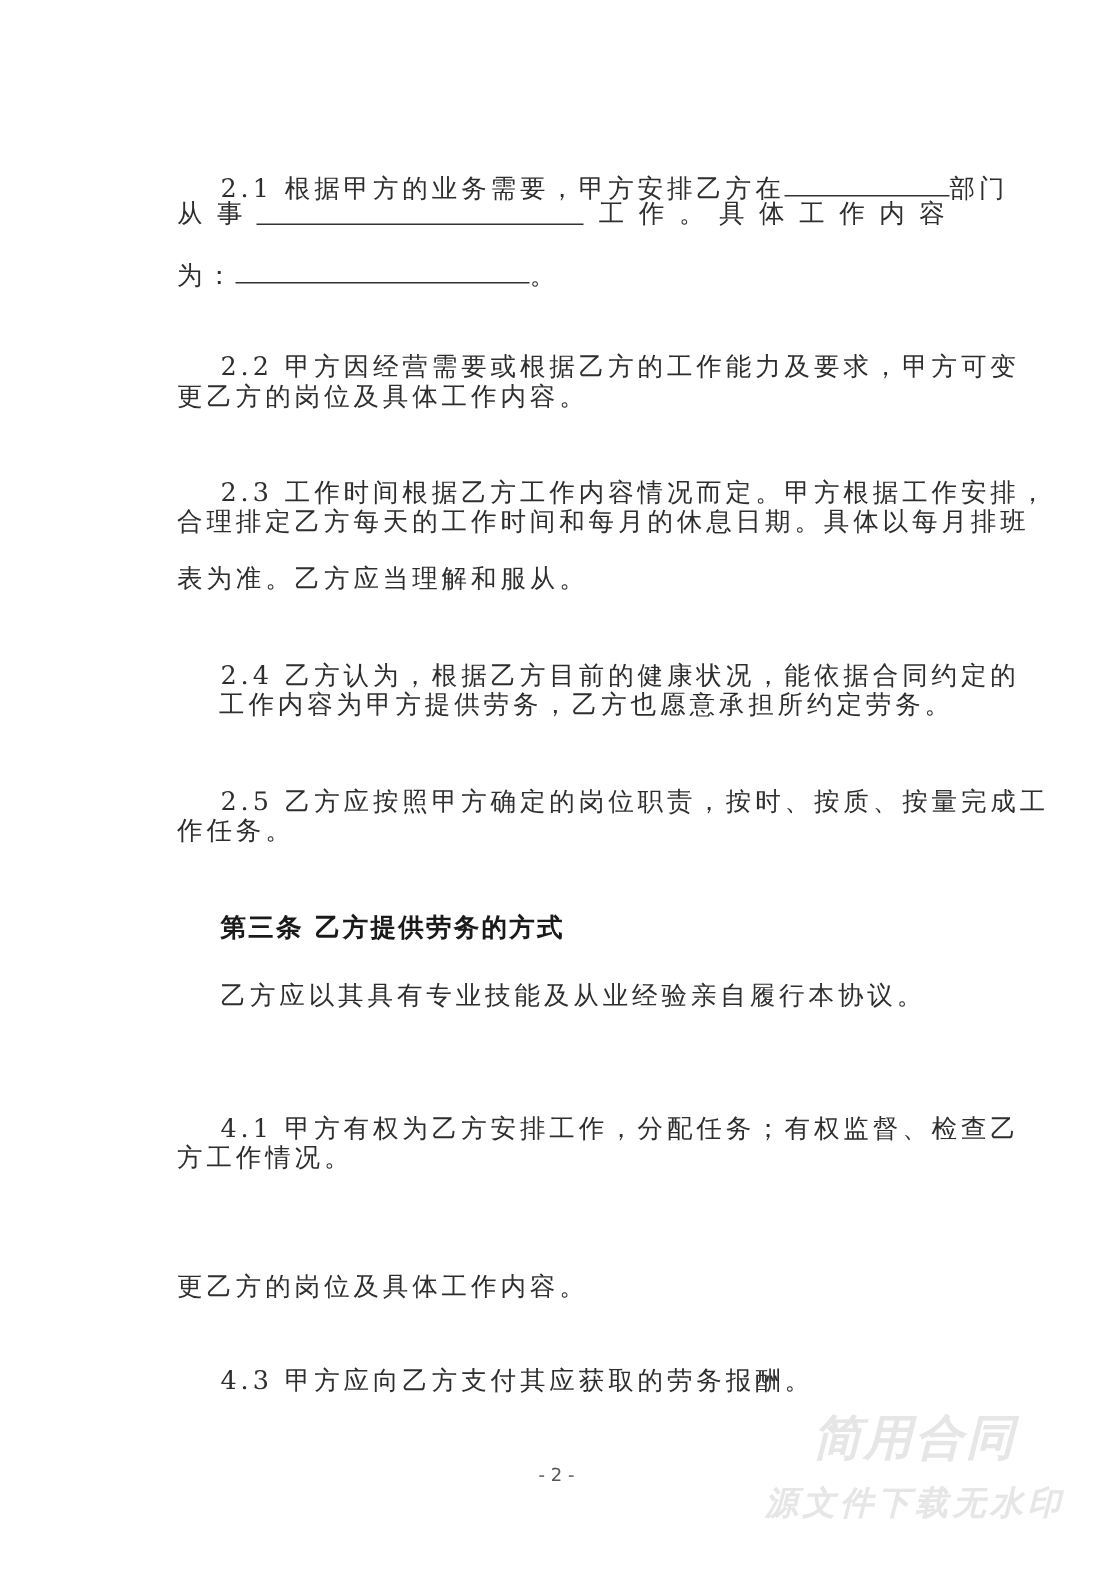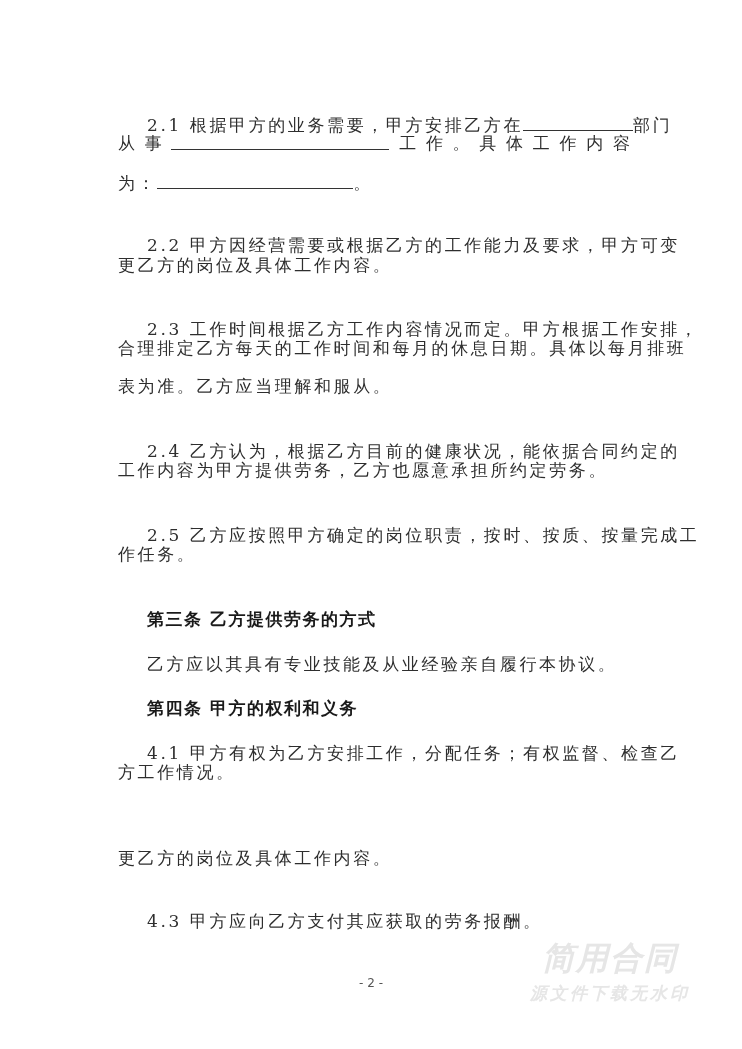--- a/index.html
+++ b/index.html
@@ -72,24 +72,25 @@
     text-align: center;
   }
   .wm-title {
     font-size: 32px;
     font-weight: bold;
     letter-spacing: 2px;
     line-height: 44px;
     margin-top: 19px;
   }
   .wm-sub {
-    font-size: 17px;
+    font-size: 22px;
     font-weight: bold;
     letter-spacing: 3px;
     line-height: 26px;
+    margin-top: 10px;
   }
 </style>
 </head>
 <body>
 
 <div class="page">
 
   <div class="line indent" style="top:92px;">
     <span>2.1 根据甲方的业务需要，甲方安排乙方在</span><span class="blank" style="width:110px;"></span><span>部门</span>
   </div>
@@ -114,29 +115,28 @@
   </div>
 
   <div class="line indent" style="top:213px;">2.2 甲方因经营需要或根据乙方的工作能力及要求，甲方可变</div>
   <div class="line flush" style="top:253px;">更乙方的岗位及具体工作内容。</div>
 
   <div class="line indent" style="top:297px;">2.3 工作时间根据乙方工作内容情况而定。甲方根据工作安排，</div>
   <div class="line flush" style="top:336px;">合理排定乙方每天的工作时间和每月的休息日期。具体以每月排班</div>
   <div class="line flush" style="top:374px;">表为准。乙方应当理解和服从。</div>
 
   <div class="line indent" style="top:419px;">2.4 乙方认为，根据乙方目前的健康状况，能依据合同约定的</div>
-  <div class="line flush" style="top:458px;">工作内容为甲方提供劳务，乙方也愿意承担所约定劳务。</div>
+  <div class="line flush" style="top:458px;margin-left:28px;">工作内容为甲方提供劳务，乙方也愿意承担所约定劳务。</div>
 
   <div class="line indent" style="top:503px;">2.5 乙方应按照甲方确定的岗位职责，按时、按质、按量完成工</div>
   <div class="line flush" style="top:542px;">作任务。</div>
 
   <div class="line indent" style="top:632px;">乙方应以其具有专业技能及从业经验亲自履行本协议。</div>
   <div class="line indent heading" style="top:587px;">第三条 乙方提供劳务的方式</div>
 
-  <div class="line indent heading" style="top:676px;">第四条 甲方的权利和义务</div>
   <div class="line indent" style="top:721px;">4.1 甲方有权为乙方安排工作，分配任务；有权监督、检查乙</div>
   <div class="line flush" style="top:760px;">方工作情况。</div>
 
   <div class="line flush" style="top:846px;">更乙方的岗位及具体工作内容。</div>
 
   <div class="line indent" style="top:889px;">4.3 甲方应向乙方支付其应获取的劳务报酬。</div>
 
   <div class="watermark">
     <div class="wm-title">简用合同</div>
     <div class="wm-sub">源文件下载无水印</div>

